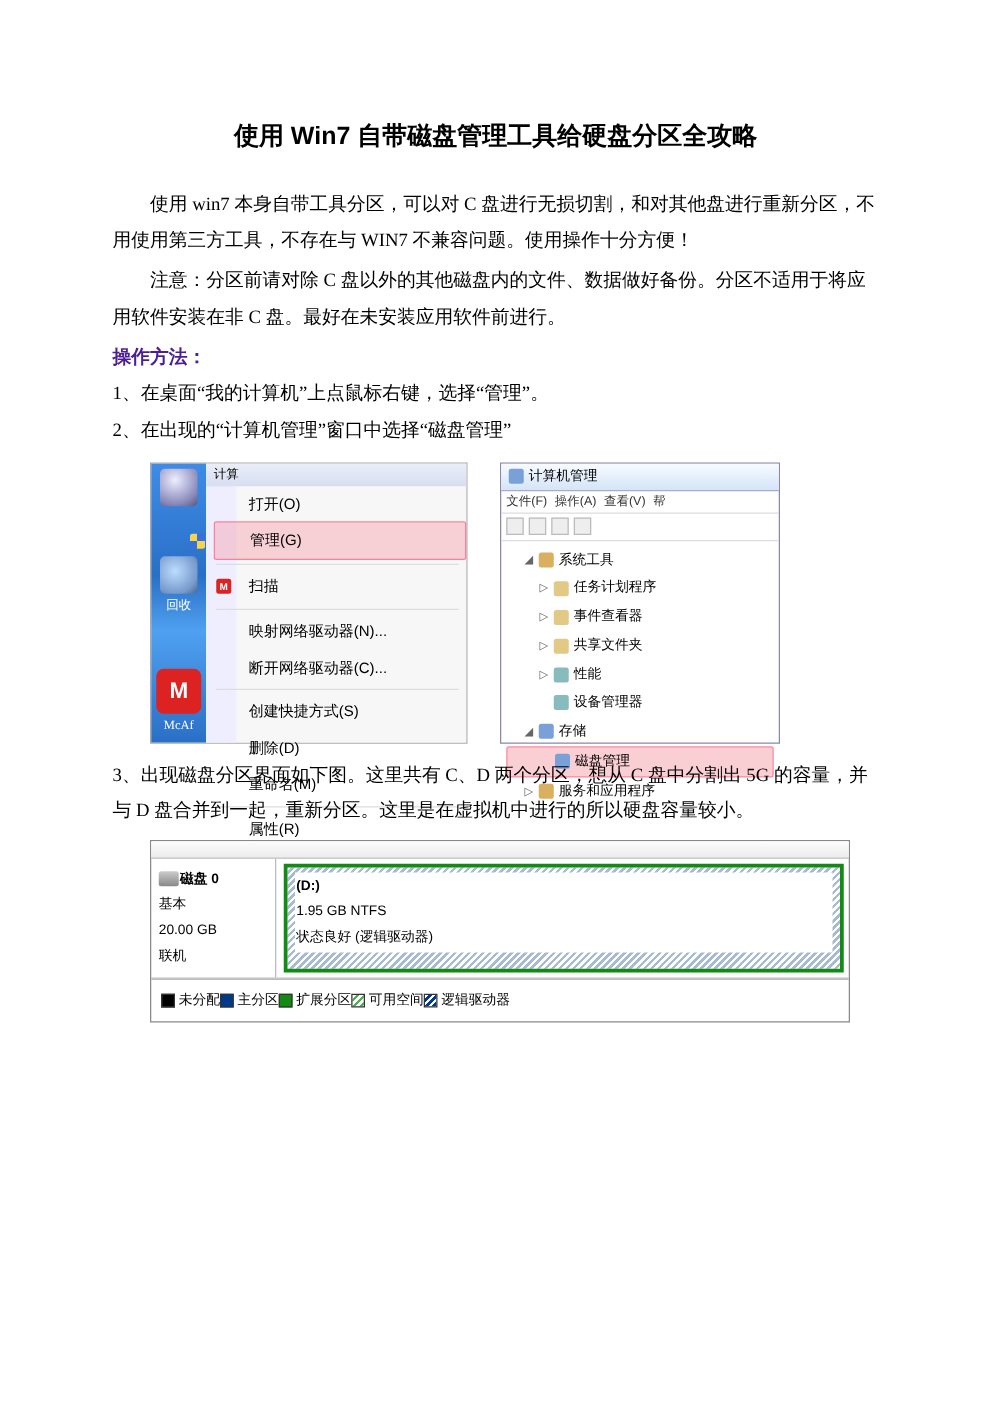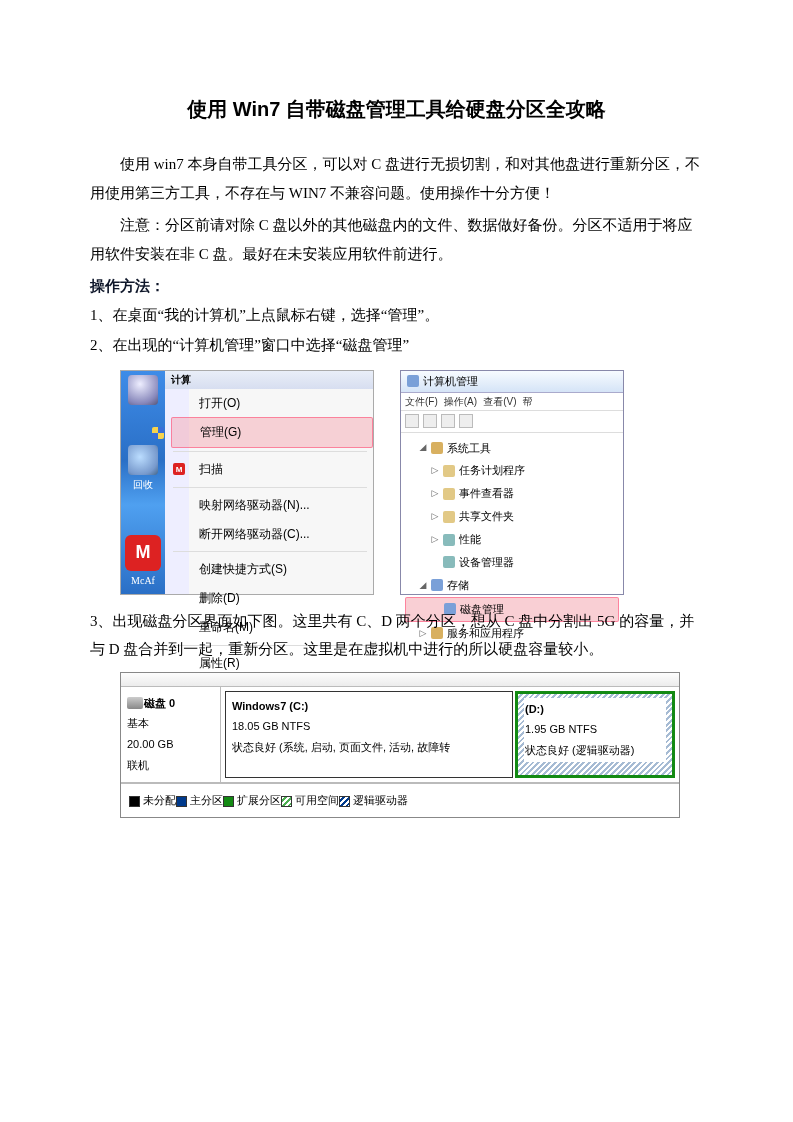--- a/index.html
+++ b/index.html
@@ -18,21 +18,21 @@
       font-size: 20px;
       font-weight: bold;
       text-align: center;
       margin-bottom: 22px;
     }
     p.body {
       text-indent: 2em;
       margin-bottom: 4px;
     }
     .section-label {
-      color: #0f172a;
+      color: #4c1d95;
       font-weight: bold;
       font-family: "SimHei", "黑体", sans-serif;
       margin-top: 4px;
     }
     .step {
       margin-bottom: 2px;
     }
     .figrow {
       display: flex;
       gap: 26px;
@@ -62,21 +62,21 @@
     .mcaf span { color:#fff; font-weight:bold; font-size:18px; font-family:Arial; }
     .mcaf-lbl { color:#fff; font-size:10px; }
     .ctx-menu {
       flex:1;
       background:#f7f7f7;
       box-shadow: inset 24px 0 0 #eef;
       padding: 4px 0 4px 28px;
       font-family: "Microsoft YaHei", sans-serif;
       font-size: 12px;
     }
-    .ctx-top { margin:-4px -0px 0 -28px; padding:0 0 0 6px; height:18px; background:linear-gradient(#e9eef8,#d7def0); font-size:10px; display:flex; align-items:center; gap:4px;font-weight:bold;}
+    .ctx-top { margin:-4px -0px 0 -28px; padding:0 0 0 6px; height:18px; background:linear-gradient(#e9eef8,#d7def0); font-size:10px; display:flex; align-items:center; gap:4px;}
     .ctx-item { padding: 3px 6px; display:flex; align-items:center; gap:6px; position:relative; }
     .ctx-item.hl { background: rgba(244,160,170,0.45); border:1px solid rgba(255,80,120,0.6); border-radius:2px; margin-left:-22px; padding-left:28px; }
     .ctx-sep { border-top:1px solid #ddd; margin:3px 6px 3px -20px; }
     .shield { width:12px;height:12px;background:conic-gradient(#3a6ed8 0 25%,#f8d34c 0 50%,#3a6ed8 0 75%,#f8d34c 0);border-radius:2px;position:absolute;left:-20px; }
     .mico { width:12px;height:12px;background:#d22;border-radius:2px;position:absolute;left:-20px; display:flex;align-items:center;justify-content:center;color:#fff;font-size:8px;font-weight:bold;font-family:Arial;}
 
     
     .mgmt-shot {
       width: 224px;
       height: 225px;
@@ -282,25 +282,20 @@
     <div class="disk-info">
       <div class="disk-name">
           <span class="hdd-ico"></span>
           <span>磁盘 0</span>
         </div>
       <div>基本</div>
       <div>20.00 GB</div>
       <div>联机</div>
     </div>
     <div class="disk-parts">
-      <div class="part c">
-        <b>Windows7 (C:)</b><br>
-        <span>18.05 GB NTFS</span><br>
-        <span>状态良好 (系统, 启动, 页面文件, 活动, 故障转</span>
-      </div>
       <div class="part d">
         <div class="part-inner">
           <b>(D:)</b><br>
           <span>1.95 GB NTFS</span><br>
           <span>状态良好 (逻辑驱动器)</span>
         </div>
       </div>
     </div>
   </div>
   <div class="cd-row">

